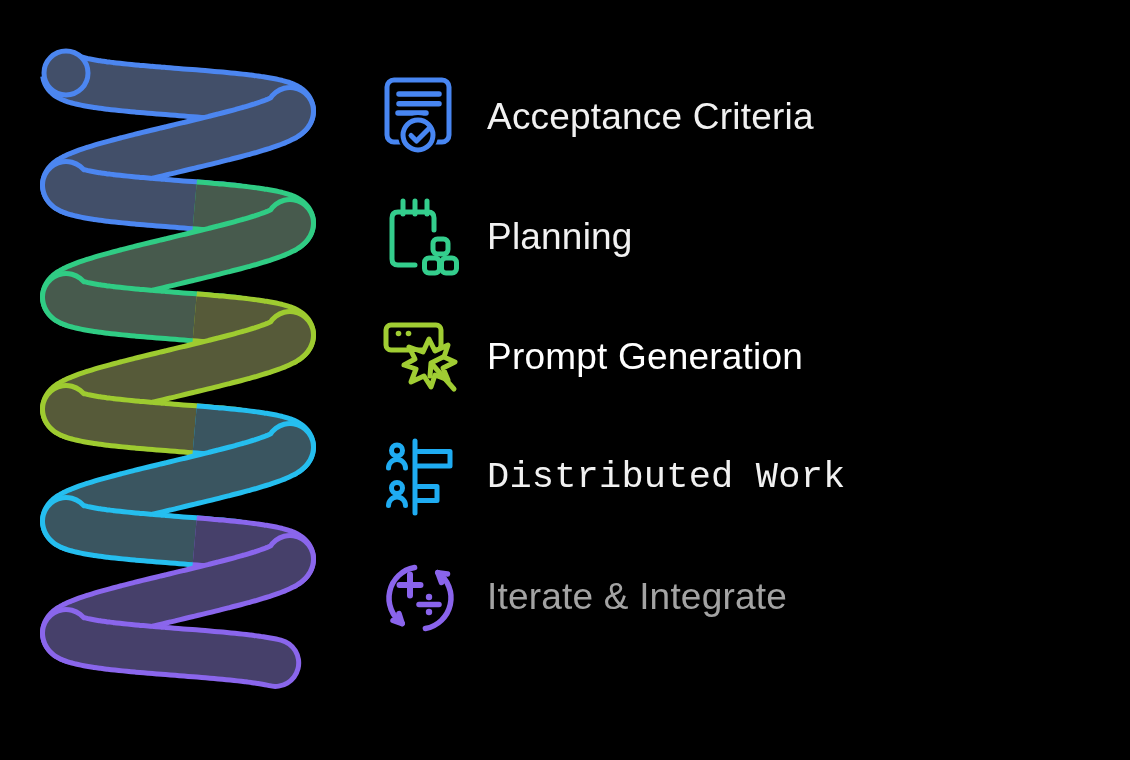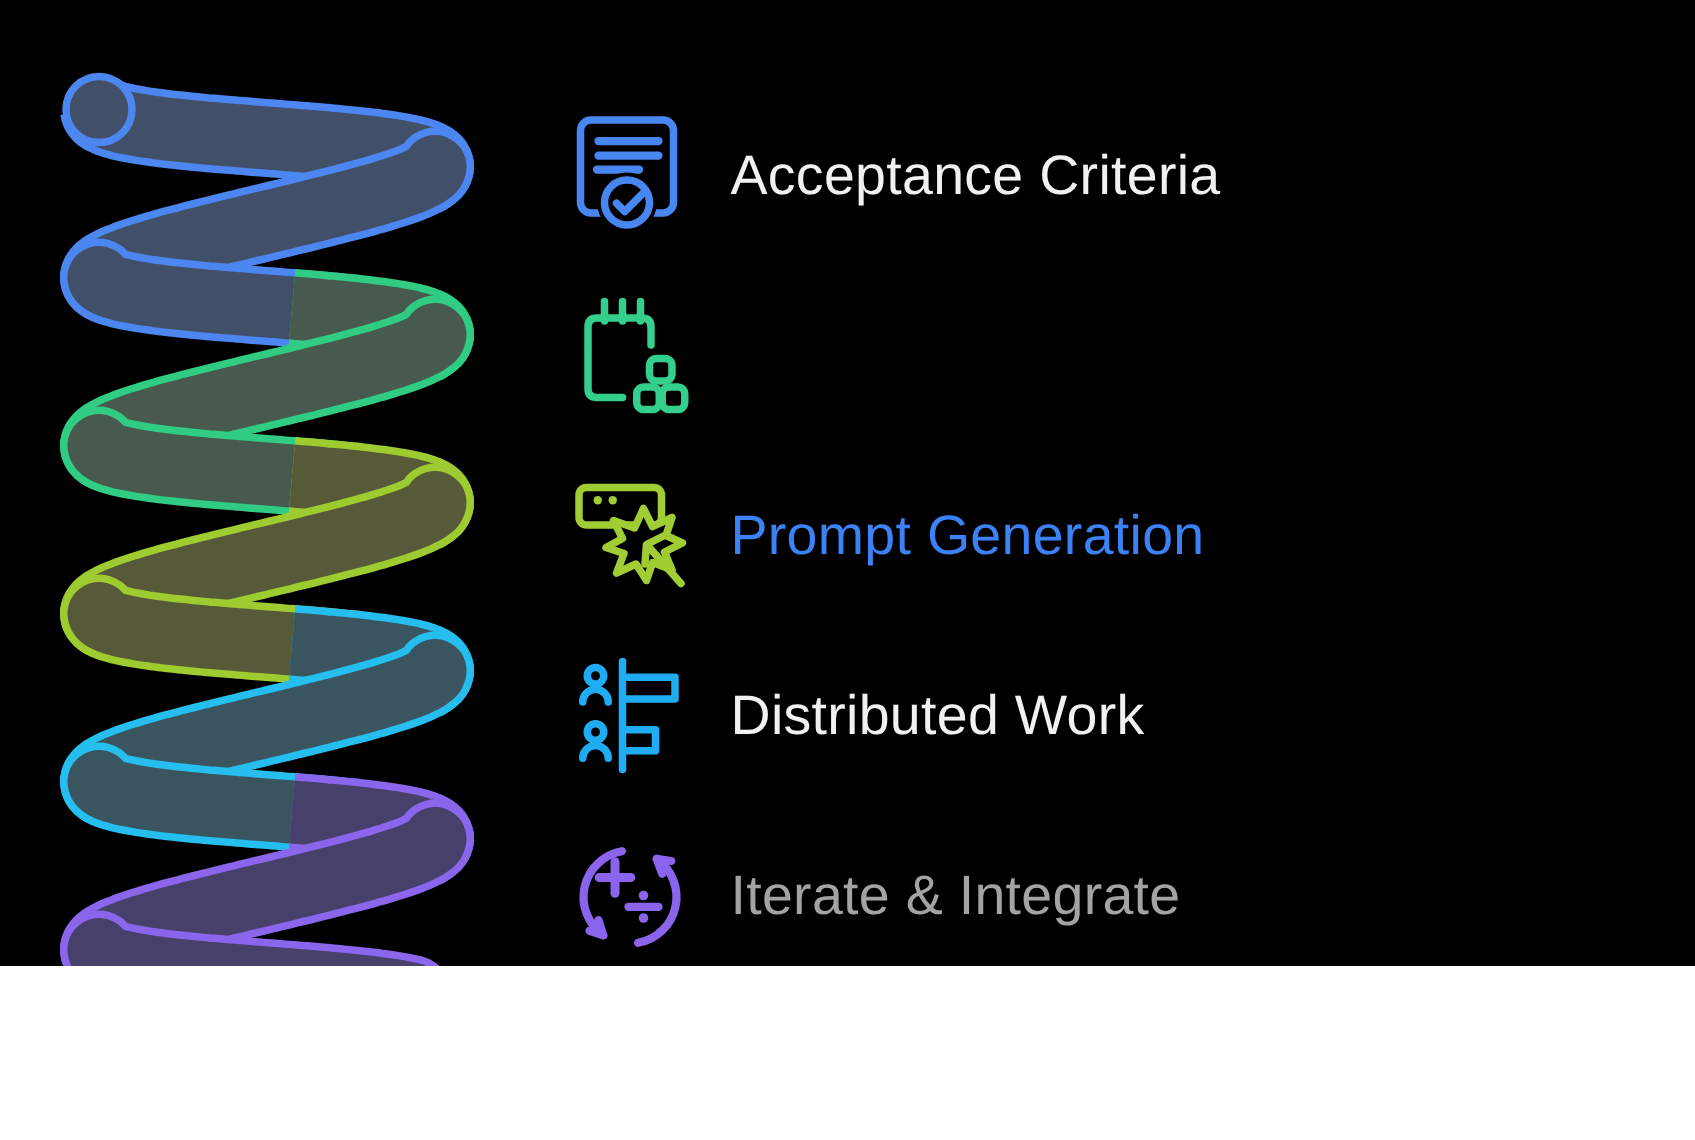--- a/index.html
+++ b/index.html
@@ -1,18 +1,18 @@
 <!DOCTYPE html>
 <html><head>
 <meta charset="utf-8">
 <style>
   html,body{margin:0;padding:0;}
   .page{
     position:relative;
-    width:1130px;height:644px;
+    width:1130px;height:760px;
     background:#000;
     overflow:hidden;
     font-family:"Liberation Sans", sans-serif;
   }
   .spiral-svg{position:absolute;left:0;top:0;}
   .feature-list{
     position:absolute;
     left:378px;top:57px;
     width:740px;
     display:flex;flex-direction:column;
@@ -92,49 +92,50 @@
     <div class="feature-item">
       <div class="icon-box" style="color: rgb(52, 206, 141);">
         <svg viewBox="0 0 85 85" fill="none" stroke="currentColor" stroke-width="5" stroke-linecap="round" stroke-linejoin="round">
           <path d="M56 35 V23 q0 -6 -6 -6 H20 q-6 0 -6 6 v41 q0 6 6 6 h17"></path>
           <path d="M25 6 V19 M37 6 V19 M49 6 V19"></path>
           <rect x="55" y="44" width="15" height="15" rx="4.5"></rect>
           <rect x="46.5" y="63" width="15" height="15" rx="4.5"></rect>
           <rect x="63.5" y="63" width="15" height="15" rx="4.5"></rect>
         </svg>
       </div>
+      <div class="feature-label" style="color: rgb(241, 241, 241);">Planning</div>
     </div>
 
     <div class="feature-item">
       <div class="icon-box" style="color: rgb(160, 205, 51);">
         <svg viewBox="0 0 85 85" fill="none" stroke="currentColor" stroke-width="5" stroke-linecap="round" stroke-linejoin="round">
           <rect x="8" y="10" width="55" height="25" rx="5"></rect>
           <circle cx="20.5" cy="18.5" r="2.8" fill="currentColor" stroke="none"></circle>
           <circle cx="30.5" cy="18.5" r="2.8" fill="currentColor" stroke="none"></circle>
           <path d="M51 24 L57 36 L70 30 L66 42 L77 47 L65 53 L70 65 L57 60 L53 72 L46 61 L33 67 L38 54 L26 50 L37 44 L31 32 L45 37 Z" fill="#000"></path>
           <path d="M76 74 L54 49"></path>
           <path d="M65 42 L53 48 L52 61"></path>
         </svg>
       </div>
-      <div class="feature-label" style="color: #3b82f6;">Prompt Generation</div>
+      <div class="feature-label" style="color: #ffffff;">Prompt Generation</div>
     </div>
 
     <div class="feature-item">
       <div class="icon-box" style="color: rgb(31, 172, 242);">
         <svg viewBox="0 0 85 85" fill="none" stroke="currentColor" stroke-width="5" stroke-linecap="round" stroke-linejoin="round">
           <circle cx="19" cy="15.5" r="5.5"></circle>
           <path d="M10.5 33 a8.5 8.5 0 0 1 17 0"></path>
           <circle cx="19" cy="53" r="5.5"></circle>
           <path d="M10.5 70.5 a8.5 8.5 0 0 1 17 0"></path>
           <path d="M37 6 V78"></path>
           <path d="M40 16.5 H72 V31 H40"></path>
           <path d="M40 51.5 H59 V65.5 H40"></path>
         </svg>
       </div>
-      <div class="feature-label" style="color: rgb(241, 241, 241);">Distributed Work</div>
+      <div class="feature-label" style="color: rgb(241, 241, 241); font-family: Liberation Mono, monospace;">Distributed Work</div>
     </div>
 
     <div class="feature-item">
       <div class="icon-box" style="color: rgb(138, 100, 236);">
         <svg viewBox="0 0 85 85" fill="none" stroke="currentColor" stroke-width="5.5" stroke-linecap="round" stroke-linejoin="round">
           <path d="M36.6 12.5 A31 31 0 0 0 24.2 68.4"></path>
           <path d="M15 65.5 L24.2 68.6 L21 58.5"></path>
           <path d="M47.4 73.5 A31 31 0 0 0 59.8 17.6"></path>
           <path d="M69.5 19 L59.8 17.6 L63.5 27.5"></path>
           <path d="M32 19.5 V40.5 M21.5 30 H42.5" stroke-width="6"></path>

